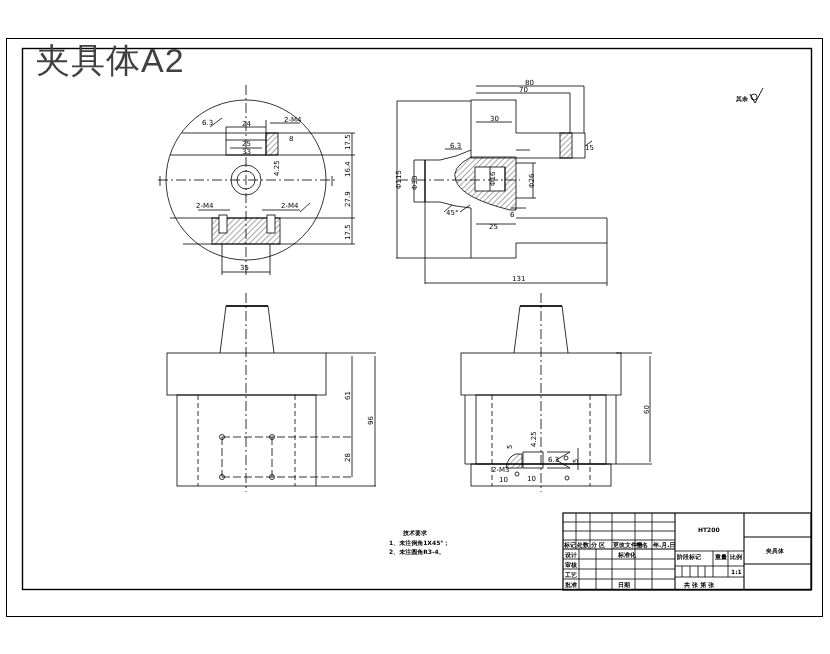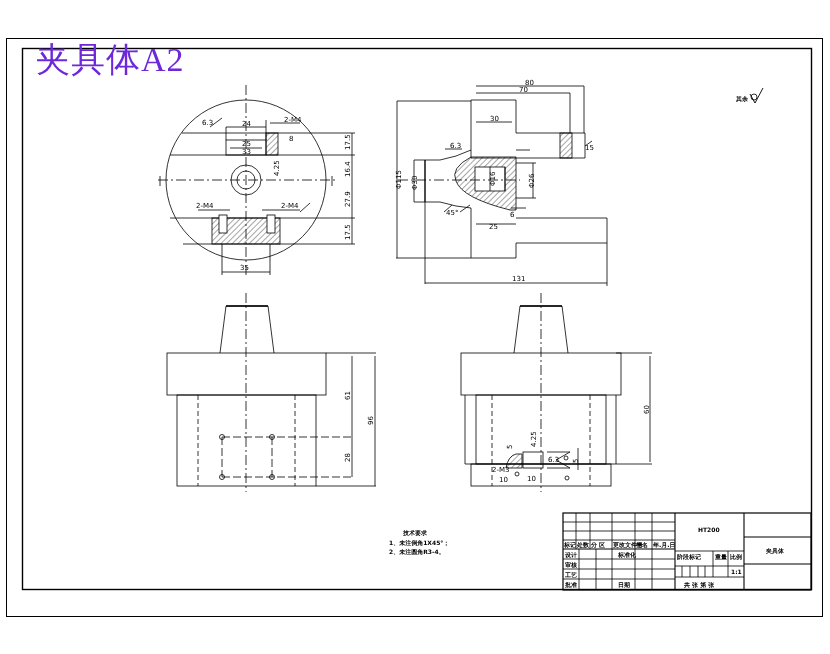--- a/index.html
+++ b/index.html
@@ -1,18 +1,18 @@
 <!DOCTYPE html>
 <html><head>
 <meta charset="utf-8">
 <style>
   html, body { margin:0; padding:0; background:#ffffff; }
   body { width:830px; height:654px; position:relative; overflow:hidden; font-family:"DejaVu Sans", sans-serif; }
   #sheet { position:absolute; left:0; top:0; width:830px; height:654px; }
-  .title-red { position:absolute; left:36px; top:38px; color:#6d28d9; font-family:Liberation Serif, serif; font-size:34px; line-height:44px; letter-spacing:1px; }
+  .title-red { position:absolute; left:36px; top:38px; color:#404040; font-family:Liberation Sans, sans-serif; font-size:34px; line-height:44px; letter-spacing:1px; }
   svg text { font-family:"DejaVu Sans", sans-serif; fill:#000; }
   .dim { font-size:7px; }
   .tb { font-size:6px; font-weight:bold; }
 </style>
 </head>
 <body>
 
 <div id="sheet">
   <svg width="830" height="654" viewBox="0 0 830 654">
 

